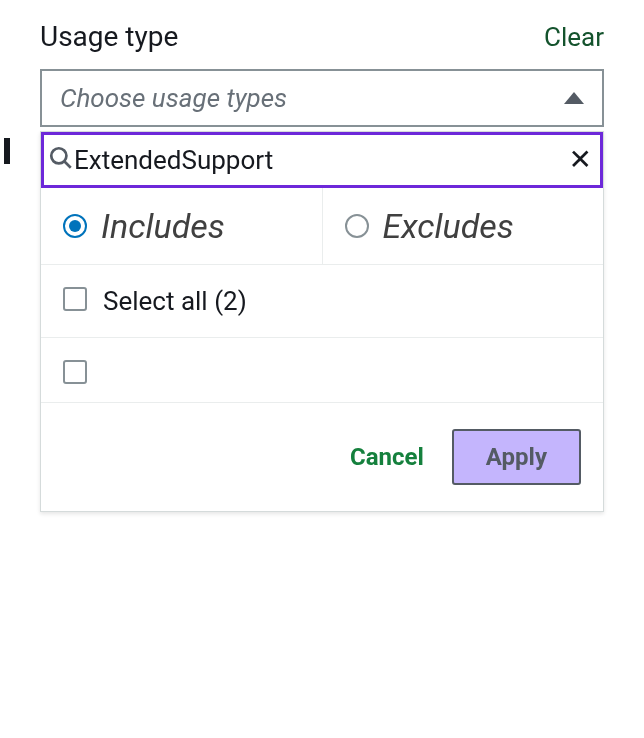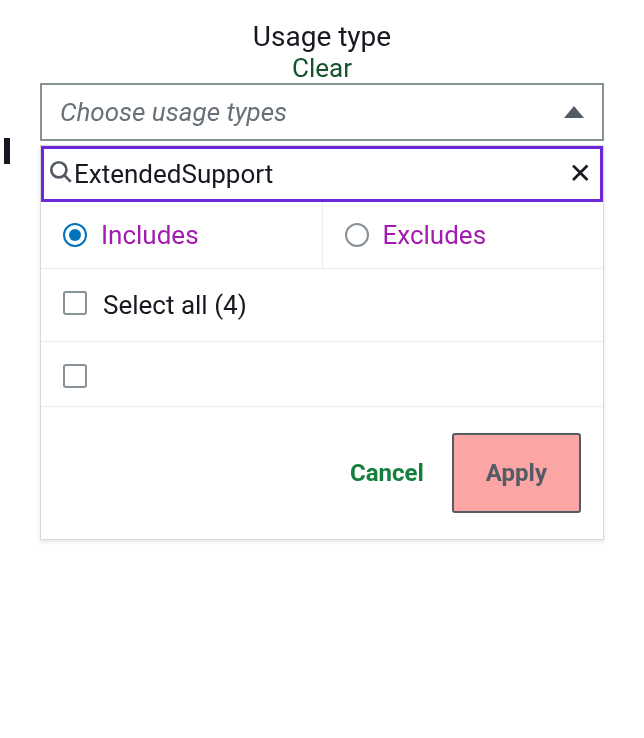--- a/index.html
+++ b/index.html
@@ -10,22 +10,21 @@
     body {
       font-family: -apple-system, BlinkMacSystemFont, "Segoe UI", Roboto, Helvetica, Arial, sans-serif;
       background: #ffffff;
       padding: 20px 40px;
       width: 644px;
     }
     .header-row {
       display: flex;
       justify-content: space-between;
       align-items: center;
-      margin-bottom: 0;
-      flex-direction: column;
+      margin-bottom: 16px;
     }
     .title {
       font-size: 28px;
       font-weight: 400;
       color: #16191f;
     }
     .clear-link {
       font-size: 26px;
       color: #14532d;
       cursor: pointer;
@@ -111,22 +110,23 @@
     .radio-outer.selected {
       border-color: #0073bb;
     }
     .radio-inner {
       width: 12px;
       height: 12px;
       background: #0073bb;
       border-radius: 50%;
     }
     .radio-label {
-      font-size: 26px;
-      color: #a21caf;
+      font-size: 34px;
+      color: #404040;
+      font-style: italic;
     }
     .option-row {
       display: flex;
       align-items: flex-start;
       gap: 16px;
       padding: 18px 22px;
       border-bottom: 1px solid #eaeded;
       cursor: pointer;
     }
     .checkbox {
@@ -155,24 +155,24 @@
       color: #15803d;
       background: none;
       border: none;
       cursor: pointer;
       font-family: inherit;
     }
     .apply-btn {
       font-size: 24px;
       font-weight: 700;
       color: #545b64;
-      background: #fca5a5;
+      background: #c4b5fd;
       border: 2px solid #545b64;
       border-radius: 3px;
-      padding: 24px 32px;
+      padding: 12px 32px;
       cursor: pointer;
       font-family: inherit;
     }
     .side-mark {
       position: absolute;
       left: 4px;
       top: 138px;
       width: 6px;
       height: 26px;
       background: #16191f;
@@ -214,21 +214,21 @@
       <span class="radio-label">Includes</span>
     </div>
     <div class="radio-cell">
       <span class="radio-outer"></span>
       <span class="radio-label">Excludes</span>
     </div>
   </div>
 
   <div class="option-row">
     <span class="checkbox"></span>
-    <span class="option-label">Select all (4)</span>
+    <span class="option-label">Select all (2)</span>
   </div>
 
 
   <div class="option-row">
     <span class="checkbox"></span>
   </div>
 
   <div class="footer-row">
     <button class="cancel-btn">Cancel</button>
     <button class="apply-btn">Apply</button>

